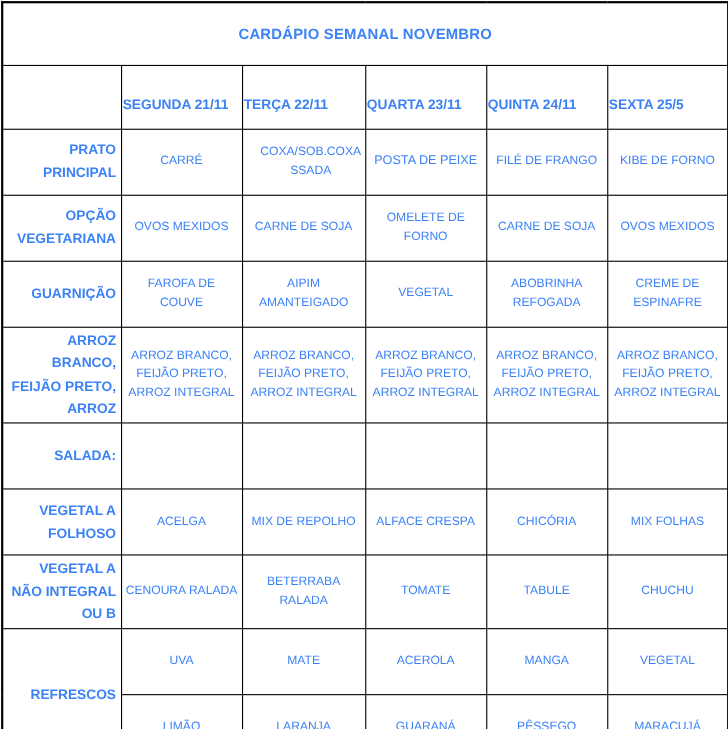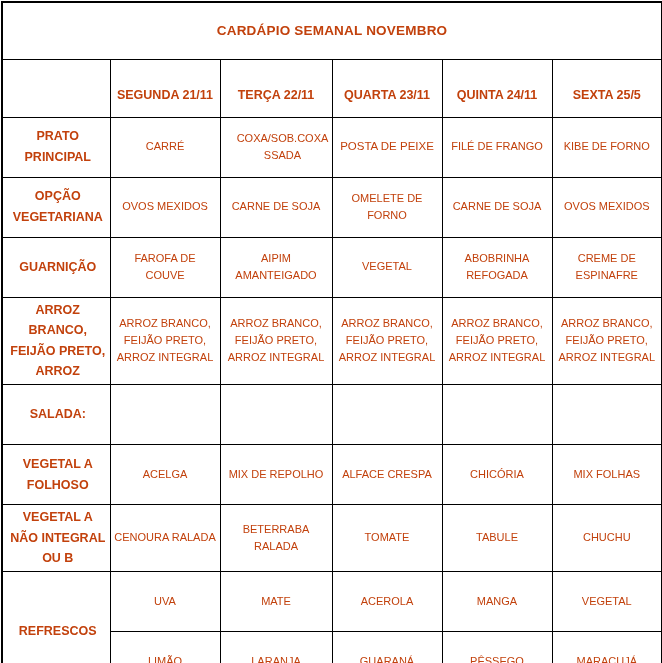--- a/index.html
+++ b/index.html
@@ -6,21 +6,21 @@
     margin: 0;
     padding: 0;
     background: #ffffff;
   }
   .sheet {
     width: 662px;
     height: 663px;
     background: #ffffff;
     box-sizing: border-box;
     font-family: "Liberation Sans", sans-serif;
-    color: #c2410c;
+    color: #3b82f6;
     position: relative;
   }
   table.menu {
     border-collapse: collapse;
     table-layout: fixed;
     width: 660px;
     height: 659px;
     margin: 1px;
     background: #ffffff;
   }
@@ -34,29 +34,29 @@
   table.menu { border: 2px solid #000000; }
 
   td.title-cell {
     text-align: center;
     font-weight: bold;
     font-size: 13.5px;
     letter-spacing: 0.2px;
   }
   td.corner-cell { background: #ffffff; }
   td.day-header {
-    text-align: center;
+    text-align: left;
     font-weight: bold;
     font-size: 12.5px;
     padding-top: 14px; 
   }
   td.row-label {
     font-weight: bold;
     font-size: 12.5px;
-    text-align: center;
+    text-align: right;
     padding: 2px 4px 2px 7px;
     line-height: 1.65;
   }
   td.menu-cell {
     text-align: center;
     font-size: 11px;
     line-height: 1.55;
     padding: 1px 3px;
   }
   td.menu-cell.bold { font-weight: normal; font-size: 11.5px; }

